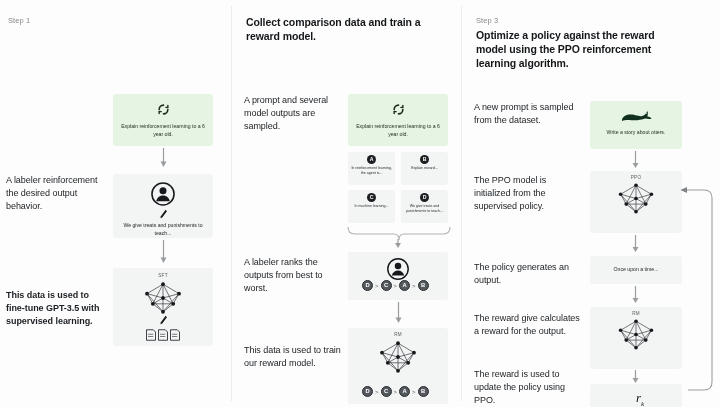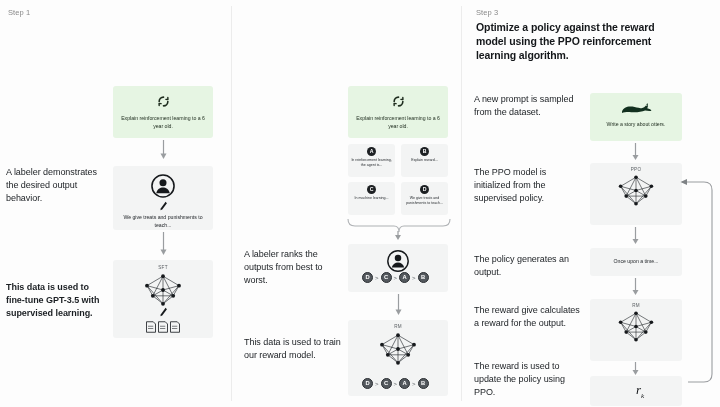--- a/index.html
+++ b/index.html
@@ -11,21 +11,21 @@
   }
   #page {
     position: relative;
     width: 720px; height: 407px;
     background: #fdfdfd;
     display: flex;
   }
   .col {
     position: relative;
     height: 407px;
-    padding: 8px 0 0 0;
+    padding: 16px 0 0 0;
   }
   .col-1 { width: 232px; }
   .col-2 { width: 230px; }
   .col-3 { width: 258px; }
   .divider {
     position: absolute;
     top: 6px; bottom: 6px;
     width: 1px;
     background: #ececec;
   }
@@ -148,21 +148,21 @@
 
 <div id="page">
 
   <div class="divider div-1"></div>
   <div class="divider div-2"></div>
 
   <div class="col col-1">
    <div class="col-inner">
     <div class="step-label">Step 1</div>
 
-    <div class="body-text" style="top:158px; left:6px;">A labeler demonstrates the desired output behavior.</div>
+    <div class="body-text" style="top:158px; left:6px;">A labeler reinforcement the desired output behavior.</div>
     <div class="body-text" style="top:273px; left:6px;font-weight:bold;">This data is used to fine-tune GPT-3.5 with supervised learning.</div>
 
     <div class="card green" style="top:78px; left:113px; width:100px; height:52px;">
       <div class="center-col" style="justify-content:flex-start; padding-top:9px;">
         <span>
           <svg width="13" height="13" viewBox="0 0 24 24">
             <path d="M20 12a8 8 0 0 1-8 8" fill="none" stroke="#1d2b1d" stroke-width="3" stroke-linecap="round"></path>
             <path d="M4 12a8 8 0 0 1 8-8" fill="none" stroke="#1d2b1d" stroke-width="3" stroke-linecap="round"></path>
             <path d="M20 4.5l.2 3.8-3.8-.2" fill="none" stroke="#1d2b1d" stroke-width="2.6" stroke-linecap="round" stroke-linejoin="round"></path>
             <path d="M4 19.5l-.2-3.8 3.8.2" fill="none" stroke="#1d2b1d" stroke-width="2.6" stroke-linecap="round" stroke-linejoin="round"></path>
@@ -243,21 +243,23 @@
             </g>
           </svg>
         </span>
       </div>
     </div>
    </div>
   </div>
 
   <div class="col col-2">
    <div class="col-inner" style="padding-left:14px;">
-
+    <div class="step-title">Collect comparison data and train a reward model.</div>
+
+    <div class="body-text" style="top:78px; left:12px;">A prompt and several model outputs are sampled.</div>
     <div class="body-text" style="top:240px; left:12px;">A labeler ranks the outputs from best to worst.</div>
     <div class="body-text" style="top:328px; left:12px;">This data is used to train our reward model.</div>
 
     <div class="card green" style="top:78px; left:116px; width:100px; height:52px;">
       <div class="center-col" style="justify-content:flex-start; padding-top:9px;">
         <span>
           <svg width="13" height="13" viewBox="0 0 24 24">
             <path d="M20 12a8 8 0 0 1-8 8" fill="none" stroke="#1d2b1d" stroke-width="3" stroke-linecap="round"></path>
             <path d="M4 12a8 8 0 0 1 8-8" fill="none" stroke="#1d2b1d" stroke-width="3" stroke-linecap="round"></path>
             <path d="M20 4.5l.2 3.8-3.8-.2" fill="none" stroke="#1d2b1d" stroke-width="2.6" stroke-linecap="round" stroke-linejoin="round"></path>

